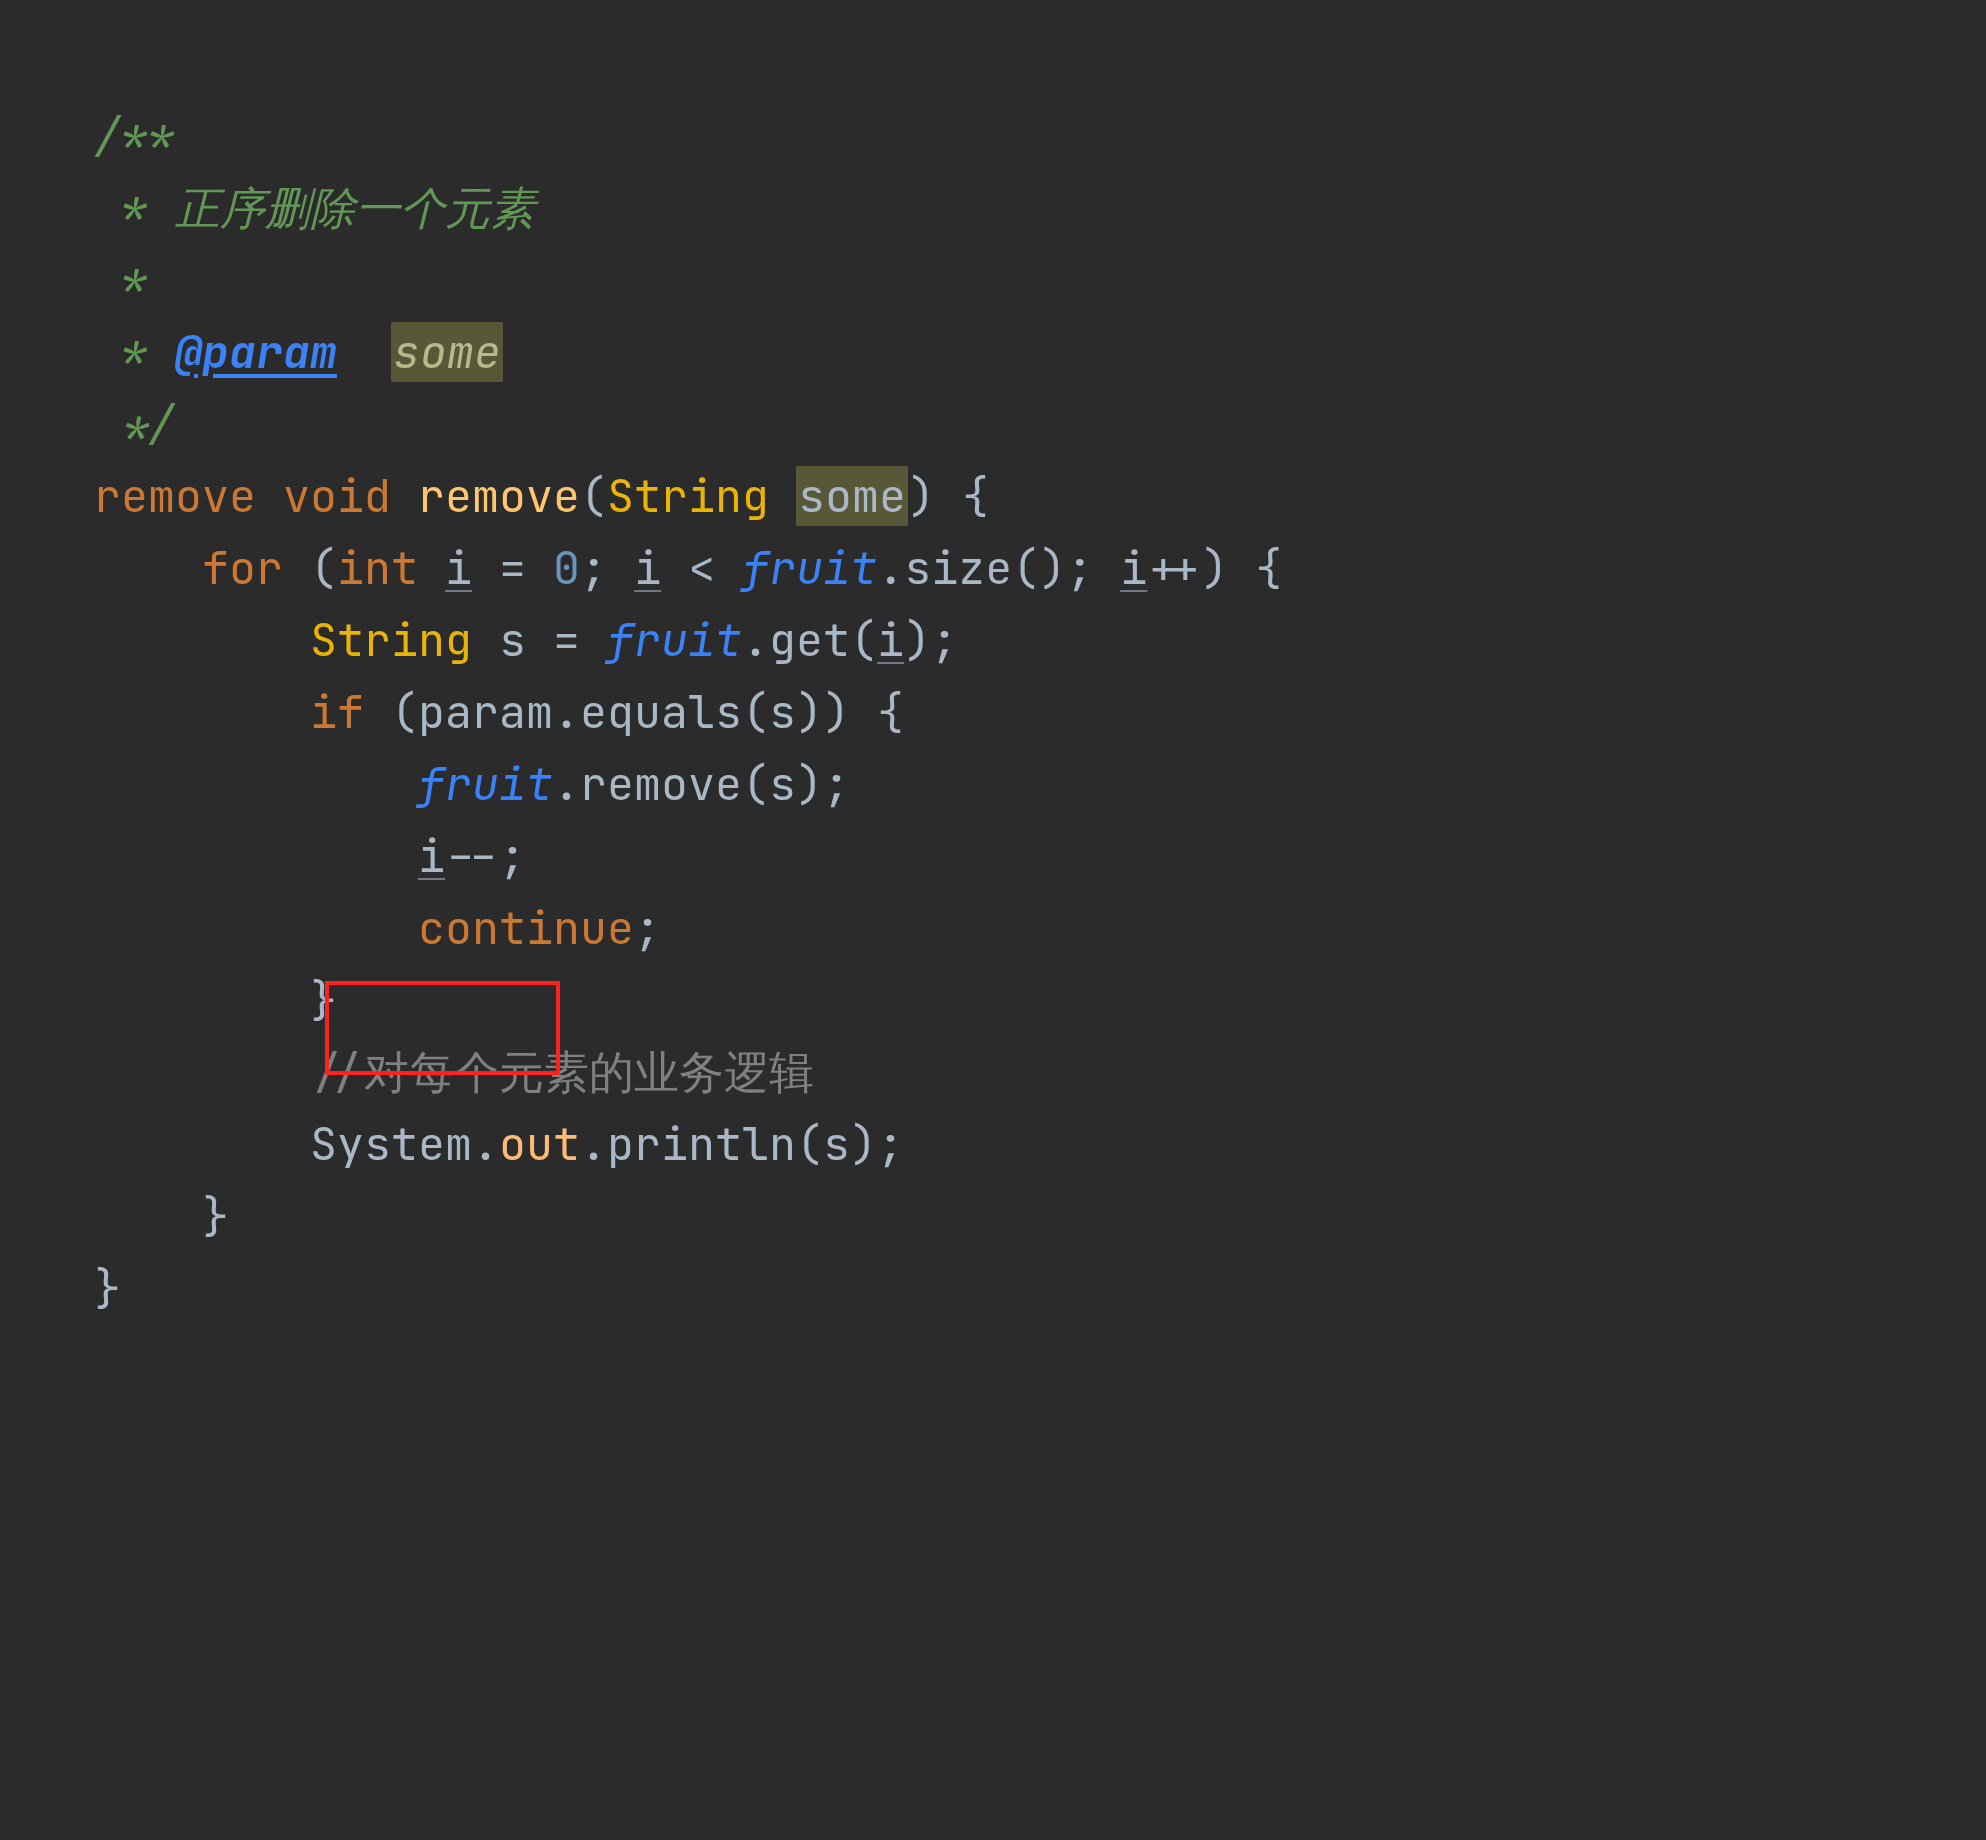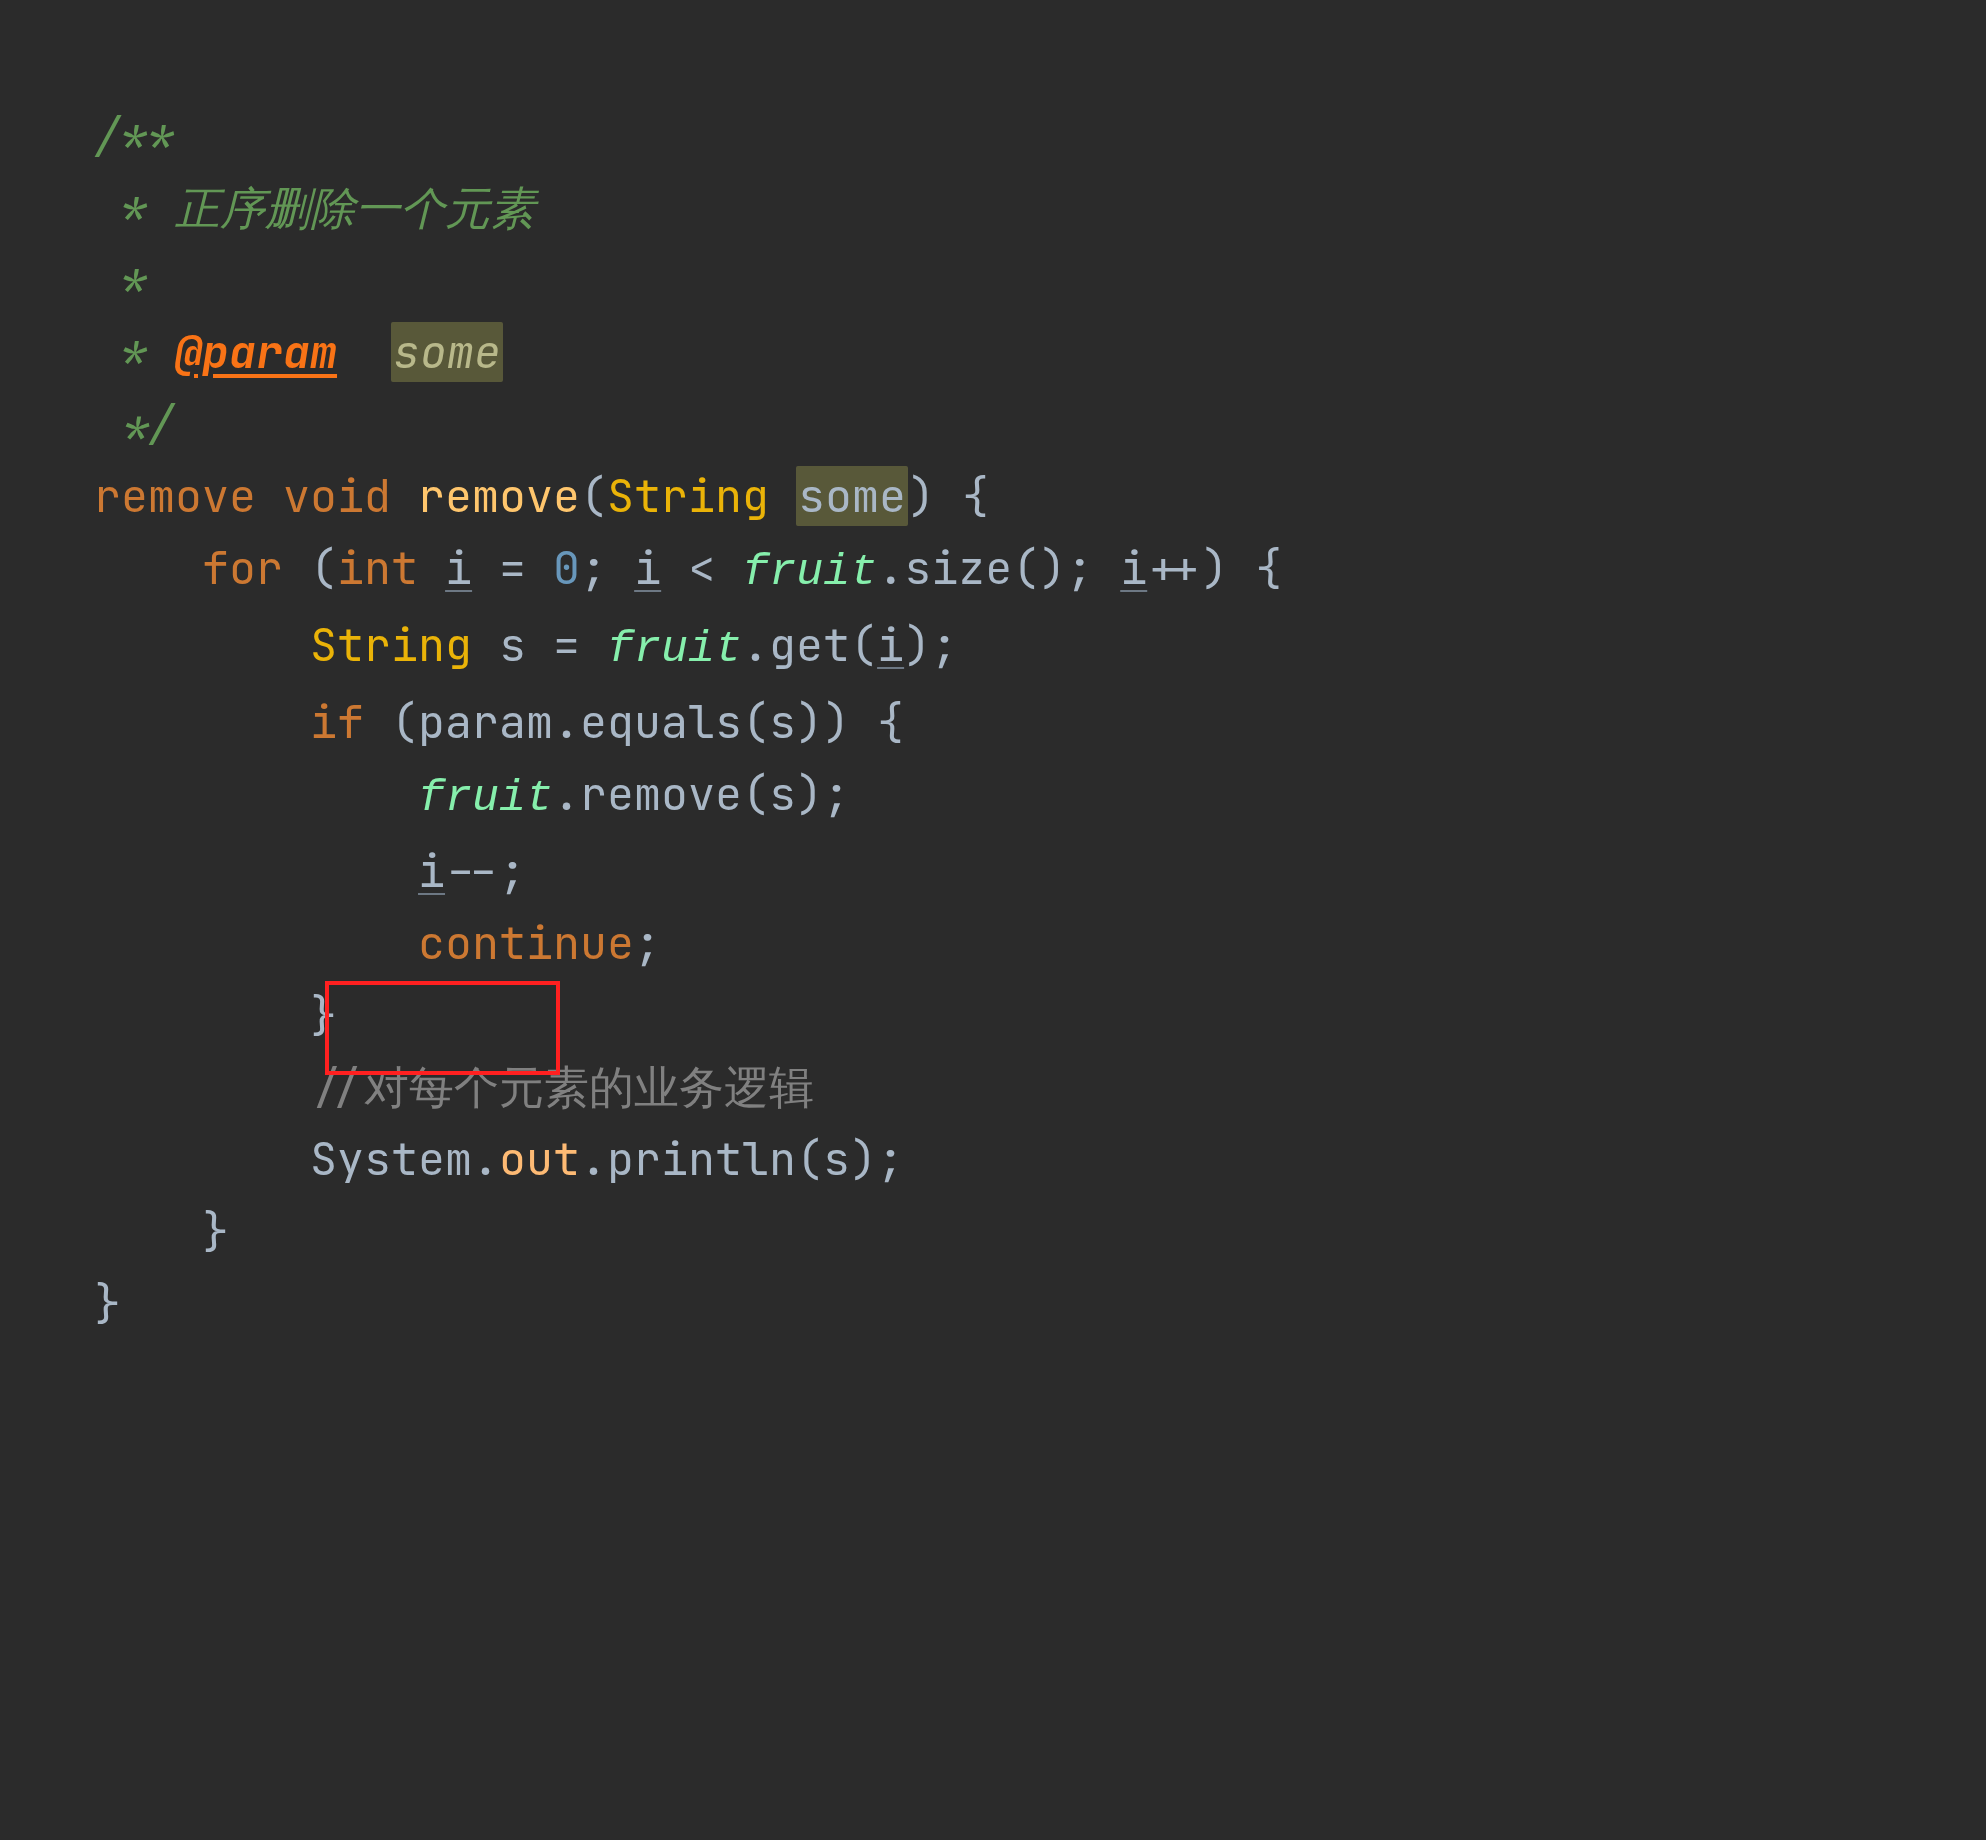--- a/index.html
+++ b/index.html
@@ -11,26 +11,26 @@
     font-size: 45px;
     line-height: 1.6;
     -webkit-font-smoothing: antialiased;
   }
   .editor {
     padding: 28px 0 56px 94px;
     position: relative;
     white-space: pre;
   }
   .tok-comment { color: #629755; font-style: italic; }
-  .tok-doctag  { color: #f97316; font-style: italic; font-weight: bold; text-decoration: underline; text-underline-offset: 5.6px; }
+  .tok-doctag  { color: #3b82f6; font-style: italic; font-weight: bold; text-decoration: underline; text-underline-offset: 5.6px; }
   .tok-keyword { color: #cc7832; }
   .tok-type    { color: #eab308; }
   .tok-method  { color: #ffc66d; text-align: center; }
   .tok-number  { color: #6897bb; }
-  .tok-field   { color: #86efac; font-style: italic; font-family: Liberation Mono, monospace; }
+  .tok-field   { color: #3b82f6; font-style: italic; }
   .tok-static  { color: #fdba74; }
   .tok-var     { color: #a9b7c6; }
   .tok-param-hl{
     background: rgba(125,125,70,0.55);
     color: #b8b88a;
     border-radius: 1.9px;
     padding: 0 1.9px;
     font-style: italic;
   }
   .tok-param-hl2{

